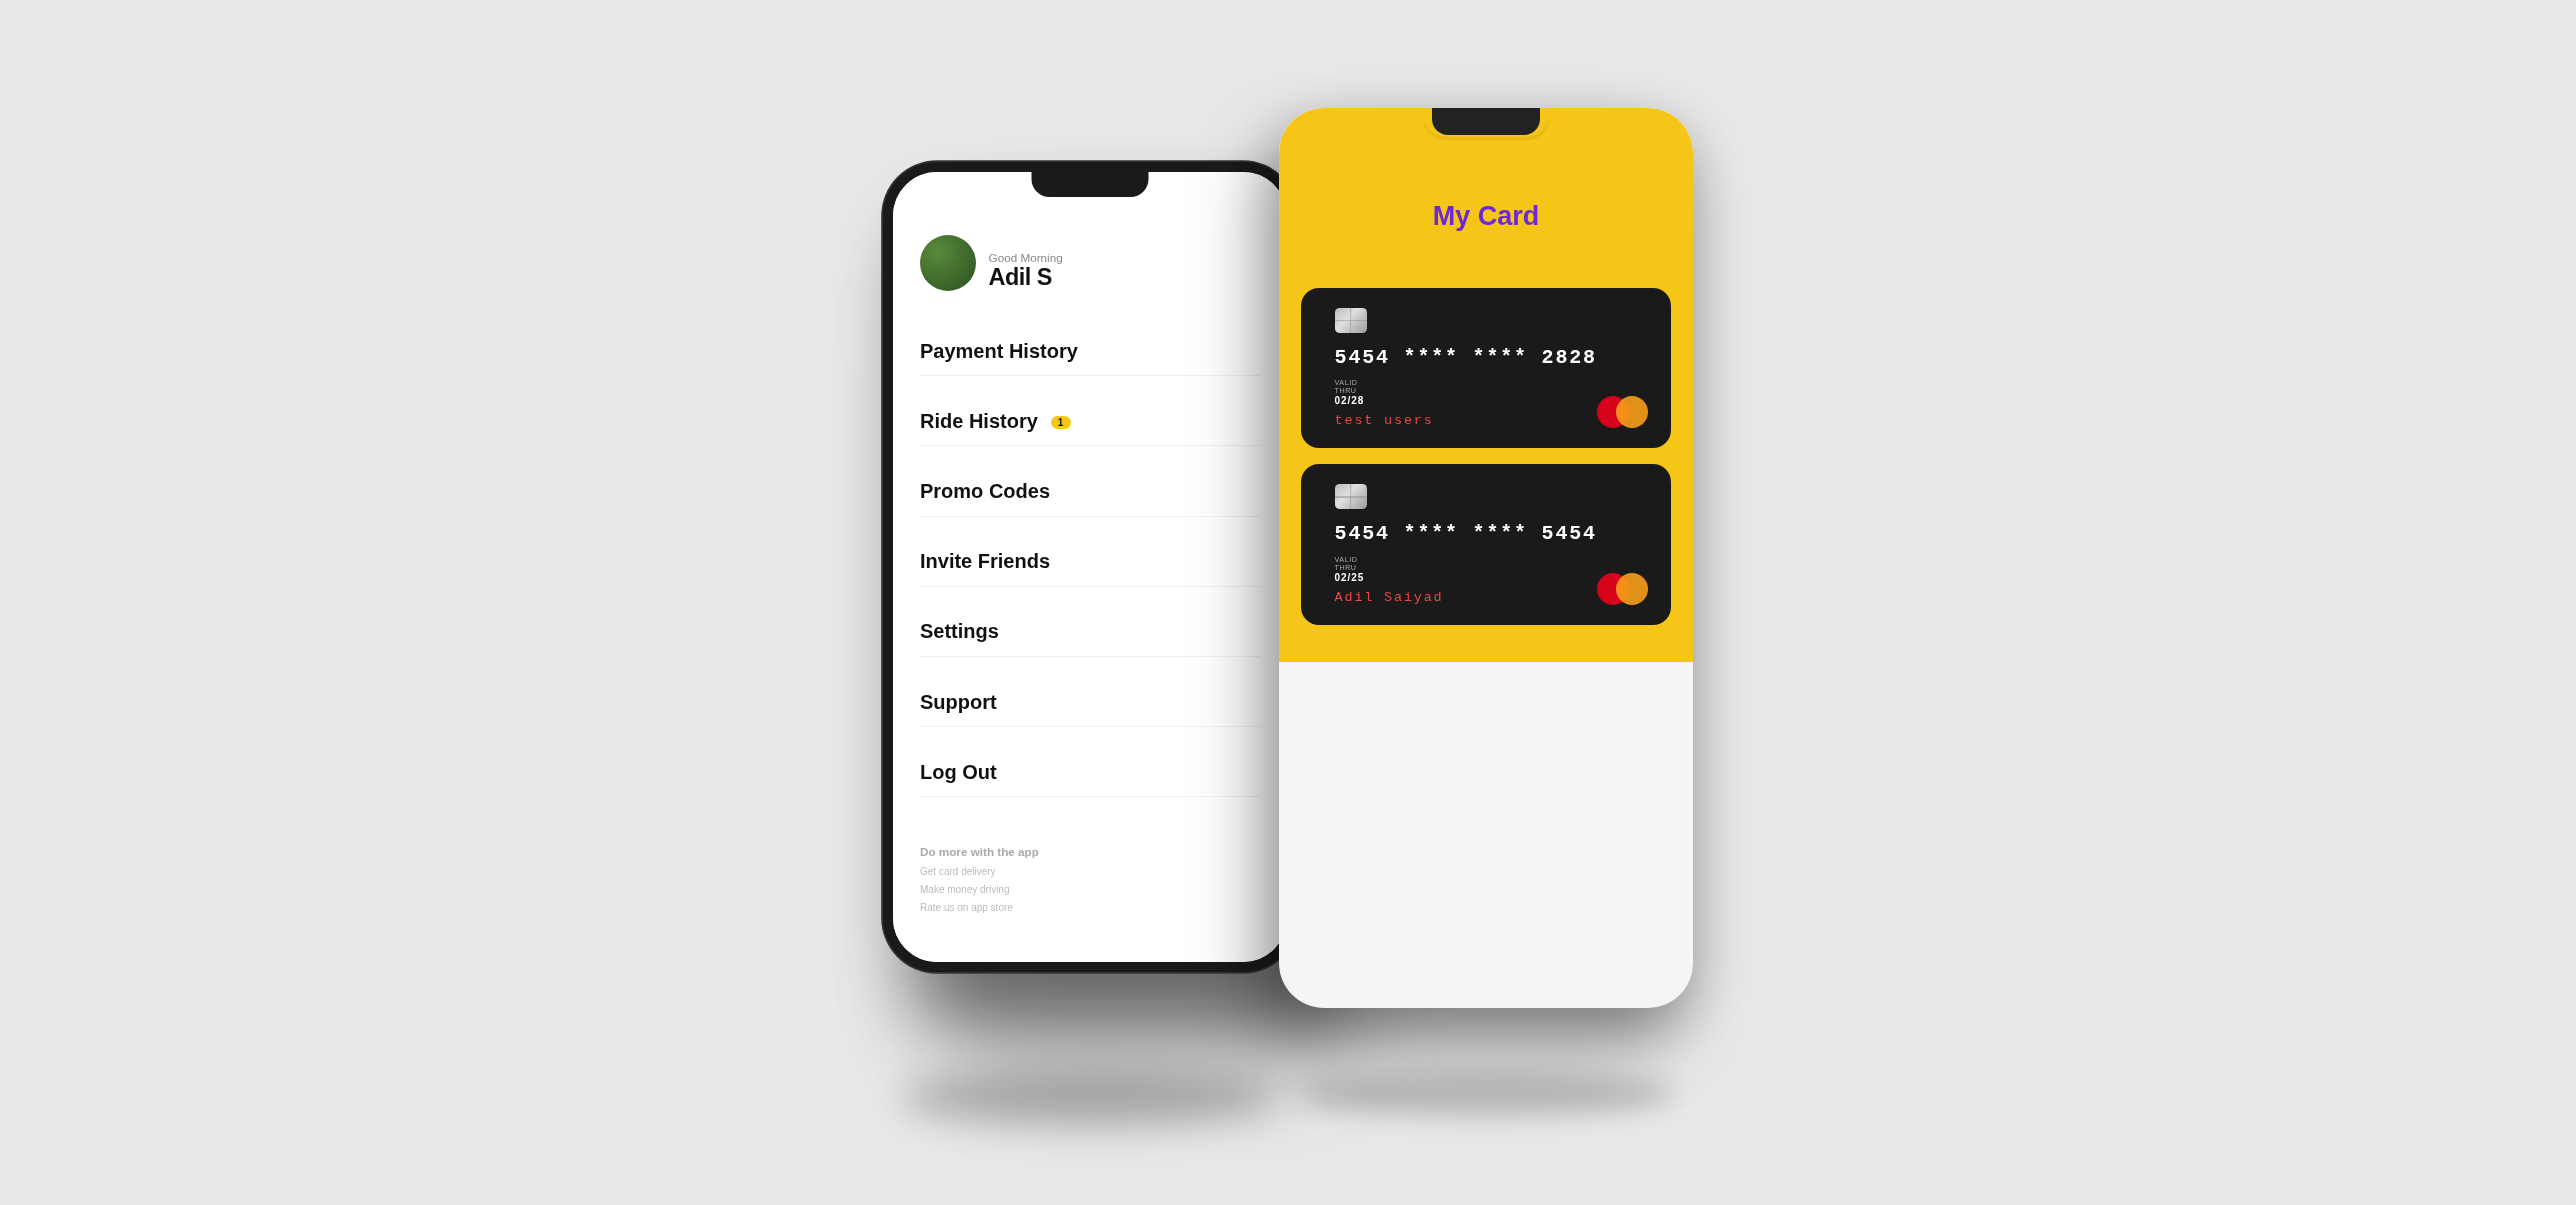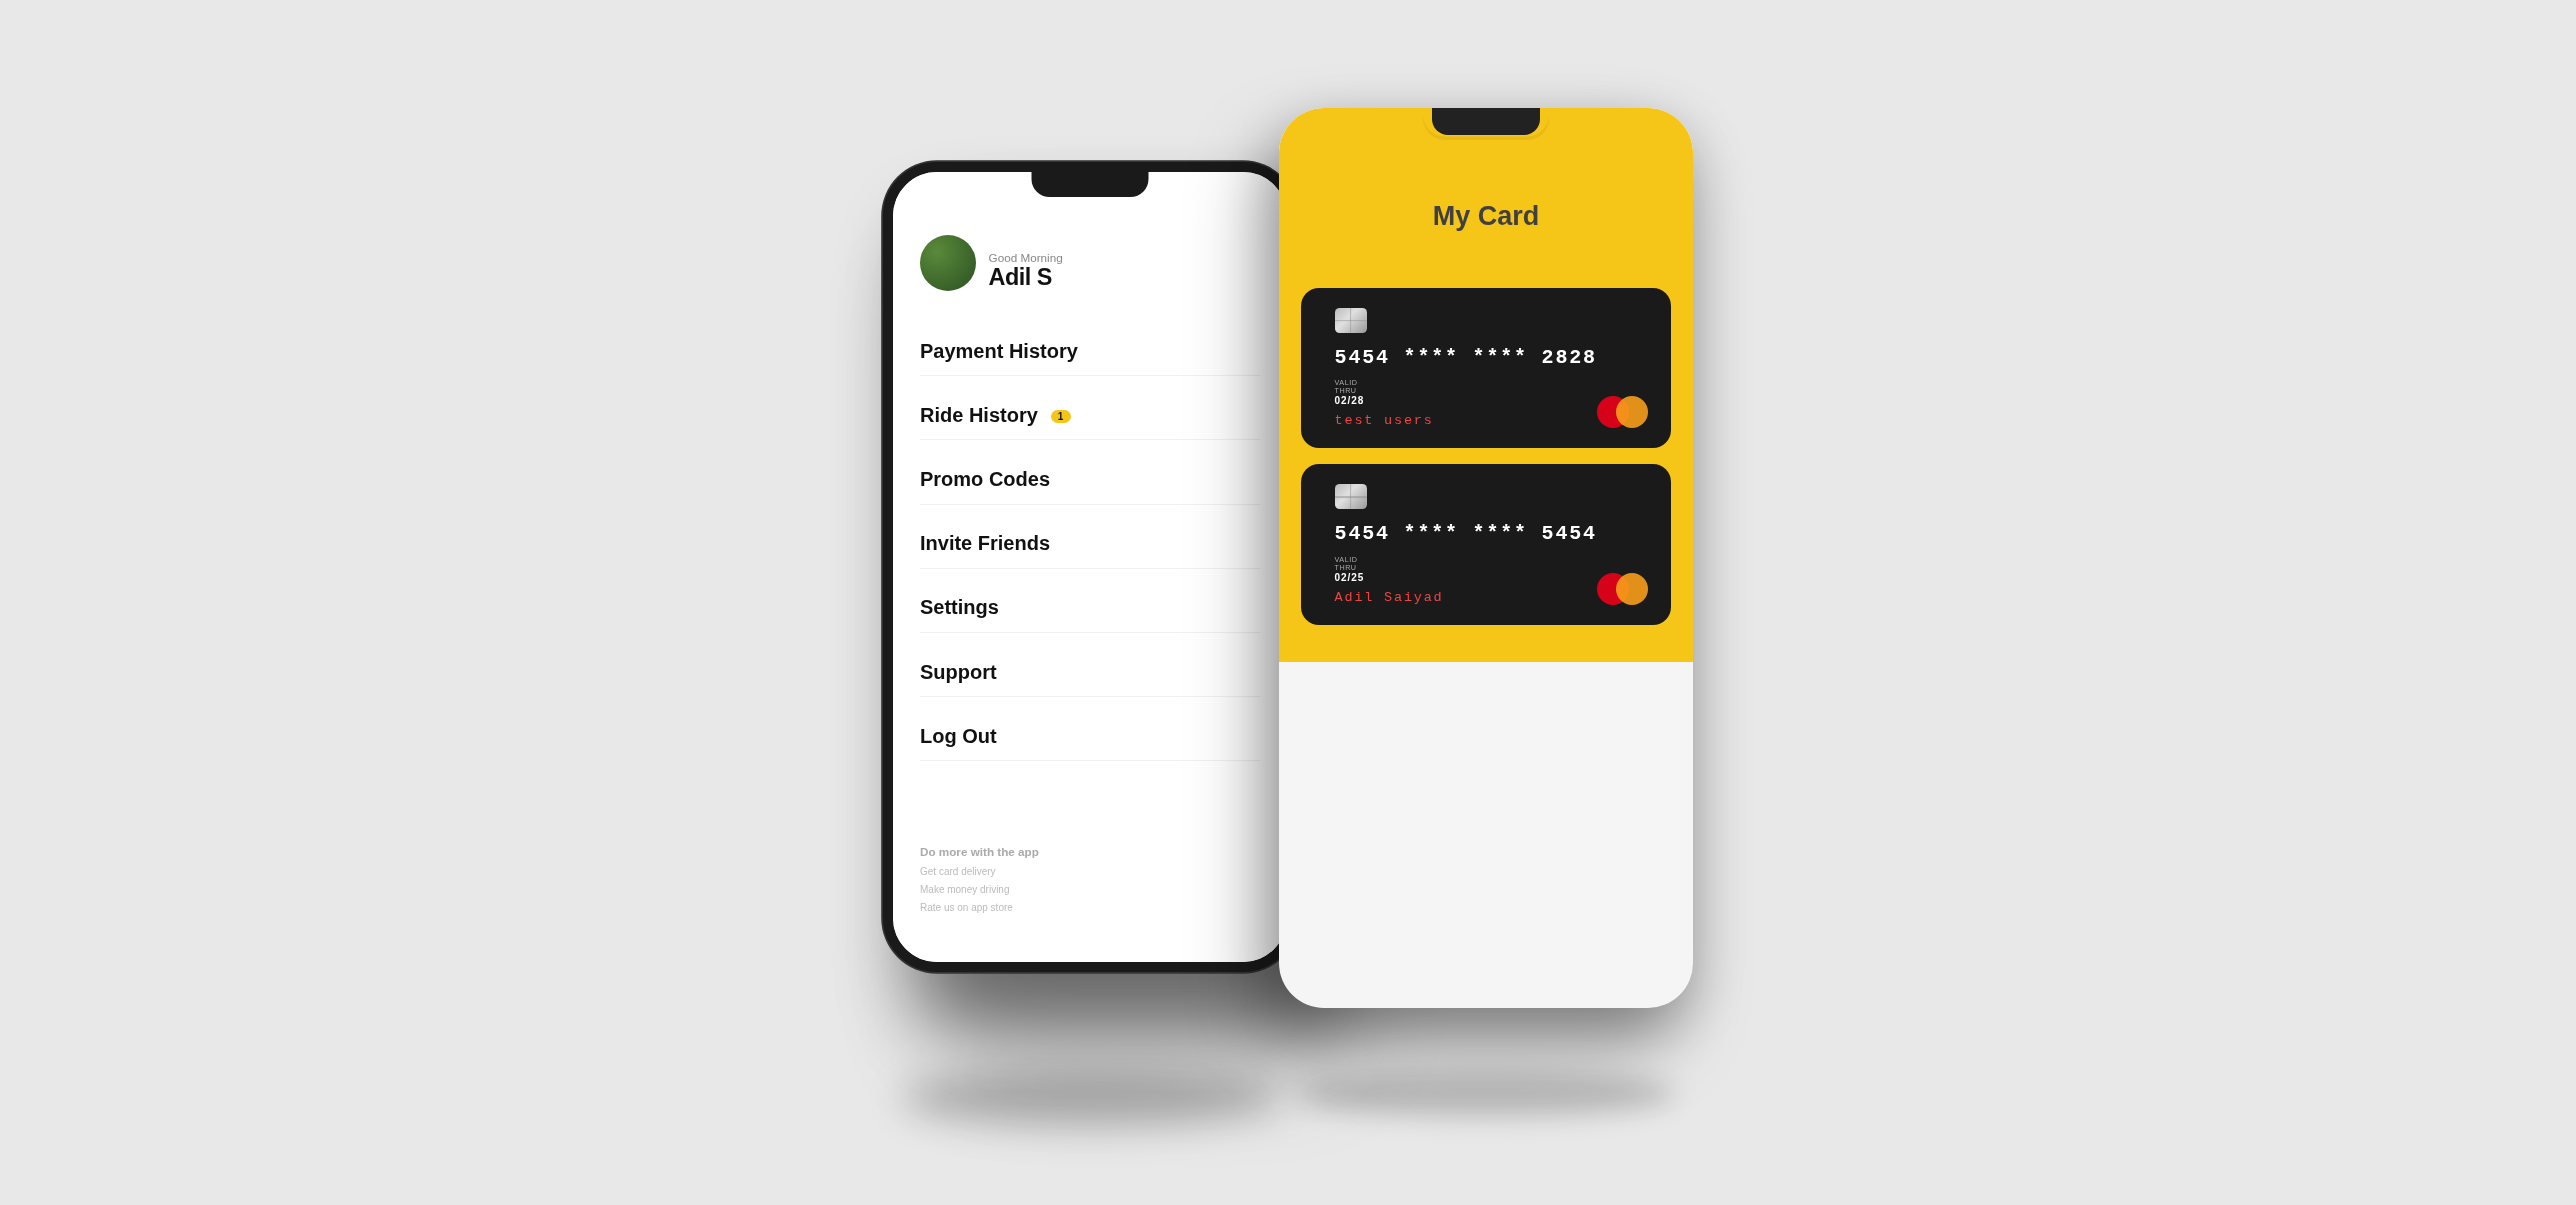--- a/index.html
+++ b/index.html
@@ -129,21 +129,21 @@
     .user-name {
       font-size: 23.4px;
       font-weight: 800;
       color: #111;
       letter-spacing: -0.5px;
     }
 
     .menu-items {
       display: flex;
       flex-direction: column;
-      gap: 15px;
+      gap: 21px;
       margin-top: 9px;
     }
 
     .menu-item {
       font-size: 20px;
       font-weight: 700;
       color: #111;
       padding: 12.6px 0;
       border-bottom: 0.9px solid #f0f0f0;
       cursor: pointer;
@@ -232,21 +232,21 @@
       width: 108px;
       height: 27px;
       background: #222;
       border-radius: 0 0 16px 16px;
       z-index: 10;
     }
 
     .card-title {
       font-size: 27px;
       font-weight: 800;
-      color: #404040;
+      color: #6d28d9;
       margin-top: 36px;
       position: relative;
       z-index: 1;
     }
 
     
     .card-list {
       background: #f5c518;
       padding: 0 21.6px 21.6px 21.6px;
     }

